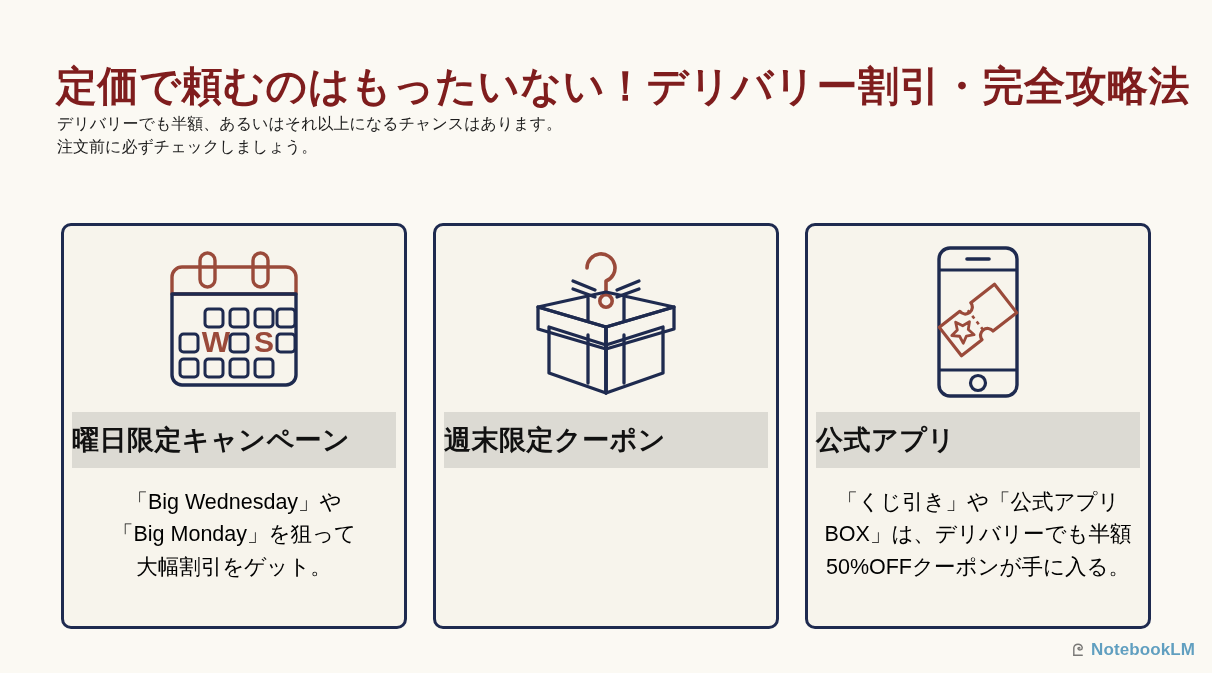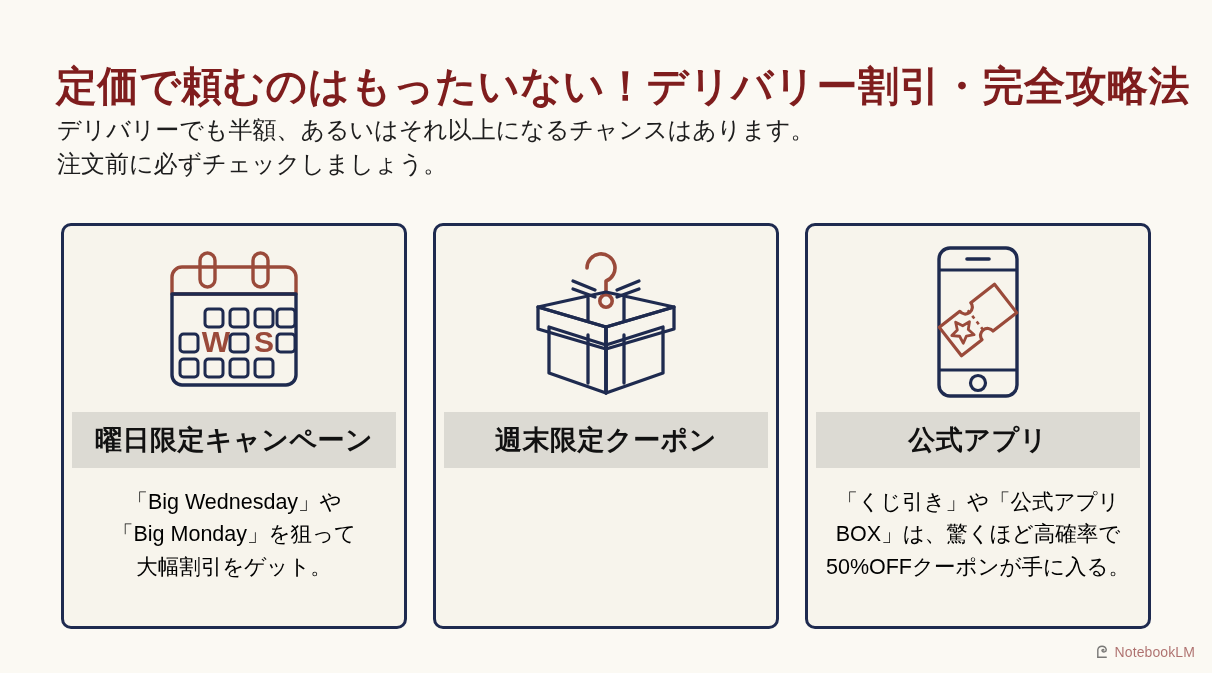--- a/index.html
+++ b/index.html
@@ -36,21 +36,21 @@
     line-height: 1.15;
     color: #7f1d1d;
     white-space: nowrap;
   }
 
   .subhead {
     position: absolute;
     left: 57px;
     top: 113px;
     width: 1090px;
-    font-size: 24px;
+    font-size: 16px;
     font-weight: 500;
     line-height: 1.42;
     color: #1d1d1d;
   }
   .subhead .line { display: block; }
 
   
   .cards {
     position: absolute;
     left: 61px;
@@ -82,21 +82,21 @@
     box-sizing: border-box;
   }
   .card-icon svg { display: block; }
 
   .card-title-band {
     margin: 0 8px;
     background: #dcdad3;
     height: 56px;
     display: flex;
     align-items: center;
-    justify-content: center;
+    justify-content: flex-start;
   }
   .card-title {
     font-size: 27px;
     font-weight: 700;
     color: #111111;
     letter-spacing: 0.5px;
     line-height: 1;
     white-space: nowrap;
   }
 
@@ -116,23 +116,23 @@
   .watermark {
     position: absolute;
     right: 17px;
     bottom: 13px;
     display: flex;
     align-items: center;
     gap: 5px;
     opacity: 0.62;
   }
   .watermark-label {
-    font-size: 14px;
-    font-weight: 400;
-    color: #7f1d1d;
+    font-size: 17px;
+    font-weight: 700;
+    color: #0369a1;
     letter-spacing: 0.1px;
   }
 </style>
 </head>
 <body>
 
 <div class="slide">
 
   <h1 class="headline">定価で頼むのはもったいない！デリバリー割引・完全攻略法</h1>
 
@@ -229,21 +229,21 @@
             <line x1="58" y1="62" x2="58" y2="90" stroke="#9a4a3a" stroke-width="2.6" stroke-dasharray="3.4 3.8"></line>
             <path d="M41 64 l3.4 7.1 l7.8 1 l-5.7 5.4 l1.4 7.7 l-6.9 -3.7 l-6.9 3.7 l1.4 -7.7 l-5.7 -5.4 l7.8 -1 z" fill="none" stroke="#9a4a3a" stroke-width="2.8" stroke-linejoin="round"></path>
           </g>
         </svg>
       </div>
       <div class="card-title-band">
         <span class="card-title">公式アプリ</span>
       </div>
       <div class="card-body">
         <span class="line">「くじ引き」や「公式アプリ</span>
-        <span class="line">BOX」は、驚くほど高確率で</span>
+        <span class="line">BOX」は、デリバリーでも半額</span>
         <span class="line">50%OFFクーポンが手に入る。</span>
       </div>
     </div>
 
   </div>
 
   <div class="watermark">
     <svg width="15" height="15" viewBox="0 0 16 16">
       <path d="M3 13 L3 5 a4.6 4.6 0 0 1 9 0 a2.4 2.4 0 0 1 -4.6 1 a1.1 1.1 0 0 1 2.1 -0.5" fill="none" stroke="#2a2a2a" stroke-width="1.5" stroke-linecap="round" stroke-linejoin="round"></path>
       <path d="M3 13 L12 13" stroke="#2a2a2a" stroke-width="1.5" stroke-linecap="round"></path>

